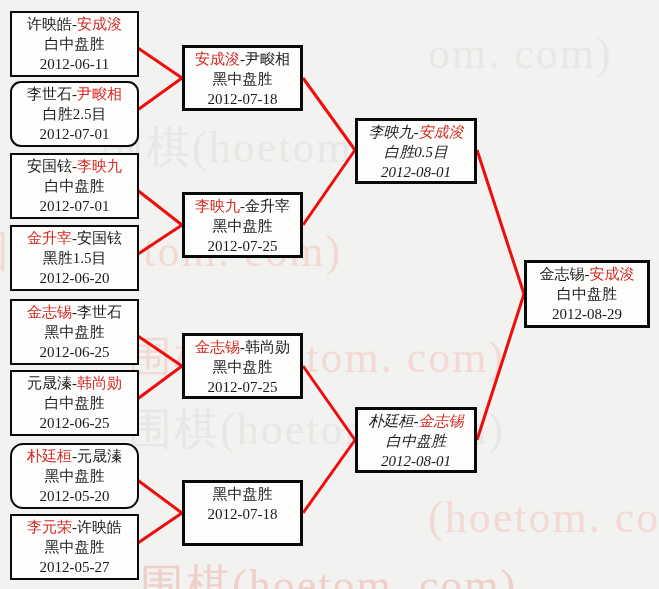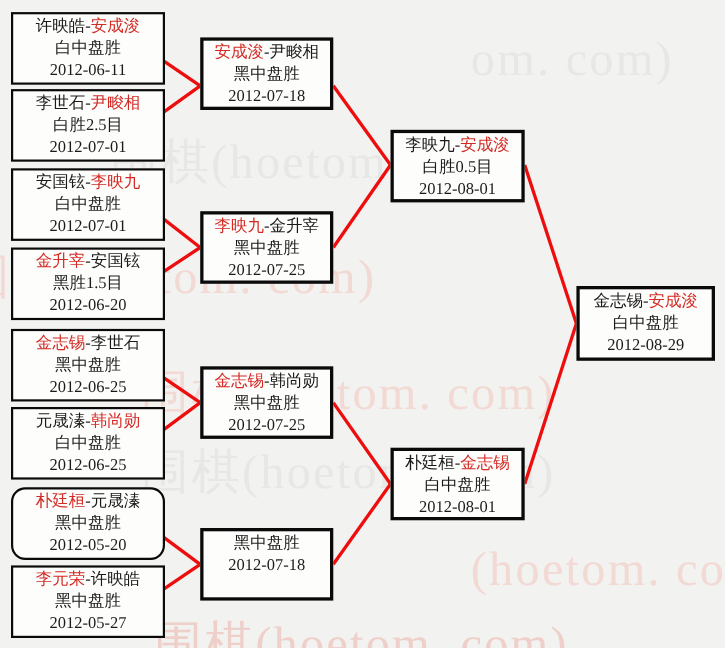--- a/index.html
+++ b/index.html
@@ -24,23 +24,23 @@
   .match{
     position:absolute;z-index:2;
     background:#fdfdfc;border:2px solid #0a0a0a;
     box-sizing:border-box;
     text-align:center;
     font-size:15px;line-height:20px;color:#1a1a1a;
     padding-top:1px;
   }
   .match.heavy{border-width:3px;}
   .match .winner{color:#d32a24;}
-  .r1{left:10px;width:140px;height:66px;}
+  .r1{left:10px;width:129px;height:66px;}
   .qf{left:182px;width:121px;height:66px;}
-  .sf{left:355px;width:122px;height:66px;}
+  .sf{left:355px;width:122px;height:66px;font-style:italic;}
   .fi{left:524px;width:126px;height:68px;}
 </style>
 </head>
 <body>
 
 <div id="stage">
 
   <div class="wm gray" style="left:428px;top:28px;">om. com)</div>
   <div class="wm gray" style="left:100px;top:118px;">围棋(hoetom. com)</div>
   <div class="wm pink" style="left:-35px;top:222px;">围棋(hoetom. com)</div>
@@ -66,21 +66,21 @@
       <line x1="477" y1="150" x2="524" y2="294"></line>
       <line x1="477" y1="440" x2="524" y2="294"></line>
     </g>
   </svg>
 
   <div class="match r1" style="top:11px;">
     <div><span class="p1">许映皓</span><span>-</span><span class="p2 winner">安成浚</span></div>
     <div>白中盘胜</div>
     <div>2012-06-11</div>
   </div>
-  <div class="match r1" style="top:81px;">
+  <div class="match r1" style="top:81px;border-radius:11px;">
     <div><span class="p1">李世石</span><span>-</span><span class="p2 winner">尹畯相</span></div>
     <div>白胜2.5目</div>
     <div>2012-07-01</div>
   </div>
   <div class="match r1" style="top:153px;">
     <div><span class="p1">安国铉</span><span>-</span><span class="p2 winner">李映九</span></div>
     <div>白中盘胜</div>
     <div>2012-07-01</div>
   </div>
   <div class="match r1" style="top:225px;font-family:Liberation Serif, serif;">
@@ -102,21 +102,21 @@
     <div><span class="p1 winner">朴廷桓</span><span>-</span><span class="p2">元晟溱</span></div>
     <div>黑中盘胜</div>
     <div>2012-05-20</div>
   </div>
   <div class="match r1" style="top:514px;">
     <div><span class="p1 winner">李元荣</span><span>-</span><span class="p2">许映皓</span></div>
     <div>黑中盘胜</div>
     <div>2012-05-27</div>
   </div>
 
-  <div class="match qf heavy" style="top:34px;text-align:center;">
+  <div class="match qf heavy" style="top:45px;text-align:center;">
     <div><span class="p1 winner">安成浚</span><span>-</span><span class="p2">尹畯相</span></div>
     <div>黑中盘胜</div>
     <div>2012-07-18</div>
   </div>
   <div class="match qf heavy" style="top:192px;">
     <div><span class="p1 winner">李映九</span><span>-</span><span class="p2">金升宰</span></div>
     <div>黑中盘胜</div>
     <div>2012-07-25</div>
   </div>
   <div class="match qf heavy" style="top:333px;">

